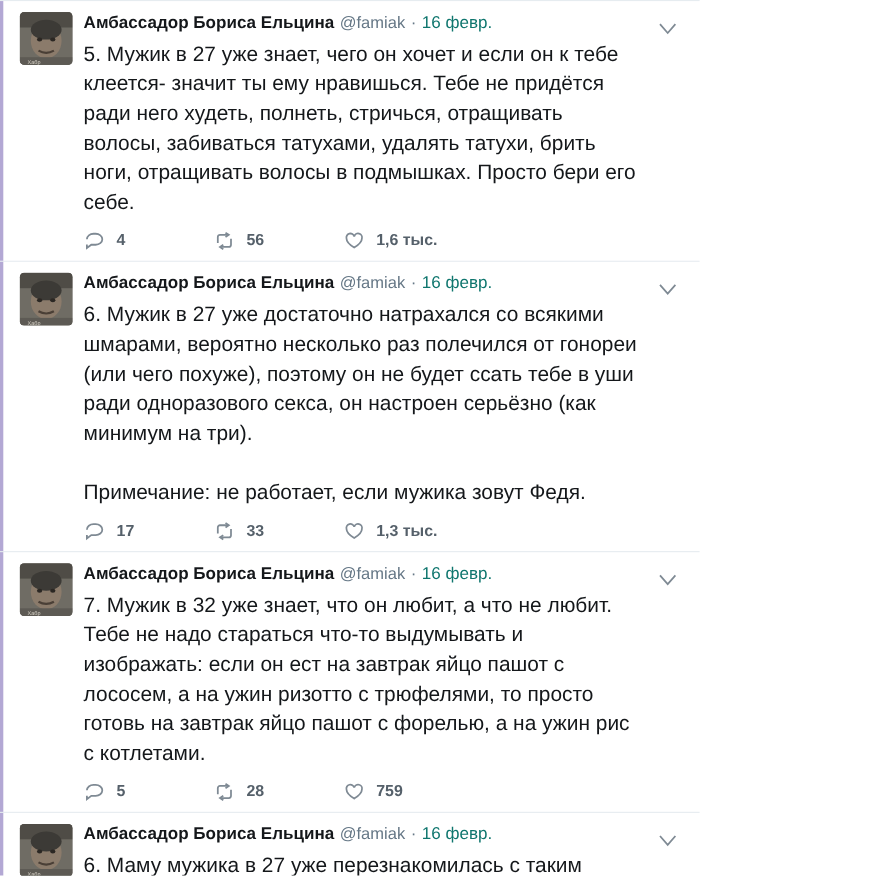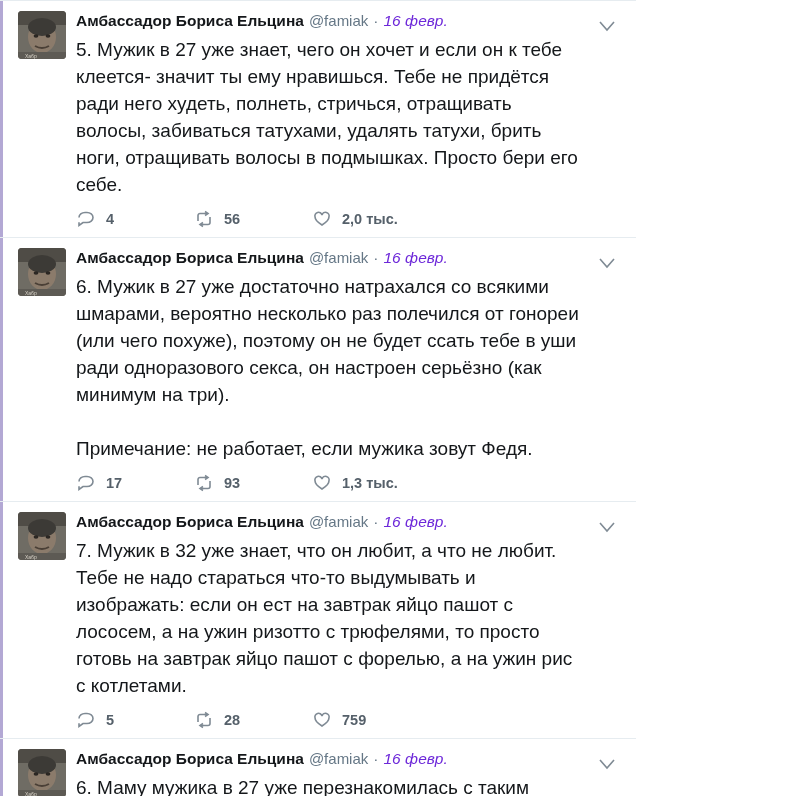--- a/index.html
+++ b/index.html
@@ -76,23 +76,22 @@
     color: #657786;
     margin-left: 5px;
     font-size: 15px;
   }
   .dot {
     color: #657786;
     margin: 0 5px;
     font-size: 15.5px;
   }
   .date {
-    color: #6d28d9;
+    color: #0f766e;
     font-size: 15.5px;
-    font-style: italic;
   }
   .caret {
     position: absolute;
     top: 4px;
     right: 2px;
     width: 26px;
     height: 22px;
     cursor: pointer;
   }
   .text {
@@ -195,21 +194,21 @@
               </svg>
           </span>
           <span class="cnt">56</span>
         </div>
         <div class="action a-like">
           <span class="ic">
             <svg width="20" height="20" viewBox="0 0 20 20">
                 <path d="M10 16 C10 16 3 11.8 3 7.8 A3.4 3.4 0 0 1 10 6 A3.4 3.4 0 0 1 17 7.8 C17 11.8 10 16 10 16 Z" class="stroke"></path>
               </svg>
           </span>
-          <span class="cnt">2,0 тыс.</span>
+          <span class="cnt">1,6 тыс.</span>
         </div>
       </div>
     </div>
   </div>
 
   <div class="tweet">
     <div class="avatar-col">
       <div class="avatar">
         <svg width="48" height="48" viewBox="0 0 48 48" aria-hidden="true">
           <rect x="0" y="0" width="48" height="48" fill="#6f6c64"></rect>
@@ -250,21 +249,21 @@
         </div>
         <div class="action a-rt">
           <span class="ic">
             <svg width="20" height="20" viewBox="0 0 20 20">
                 <path d="M4 12 V6.5 a2 2 0 0 1 2-2 h7" class="stroke"></path>
                 <path d="M11 2.5 L14 4.5 L11 6.5" class="stroke"></path>
                 <path d="M16 8 v5.5 a2 2 0 0 1 -2 2 h-7" class="stroke"></path>
                 <path d="M9 13.5 L6 15.5 L9 17.5" class="stroke"></path>
               </svg>
           </span>
-          <span class="cnt">93</span>
+          <span class="cnt">33</span>
         </div>
         <div class="action a-like">
           <span class="ic">
             <svg width="20" height="20" viewBox="0 0 20 20">
                 <path d="M10 16 C10 16 3 11.8 3 7.8 A3.4 3.4 0 0 1 10 6 A3.4 3.4 0 0 1 17 7.8 C17 11.8 10 16 10 16 Z" class="stroke"></path>
               </svg>
           </span>
           <span class="cnt">1,3 тыс.</span>
         </div>
       </div>

